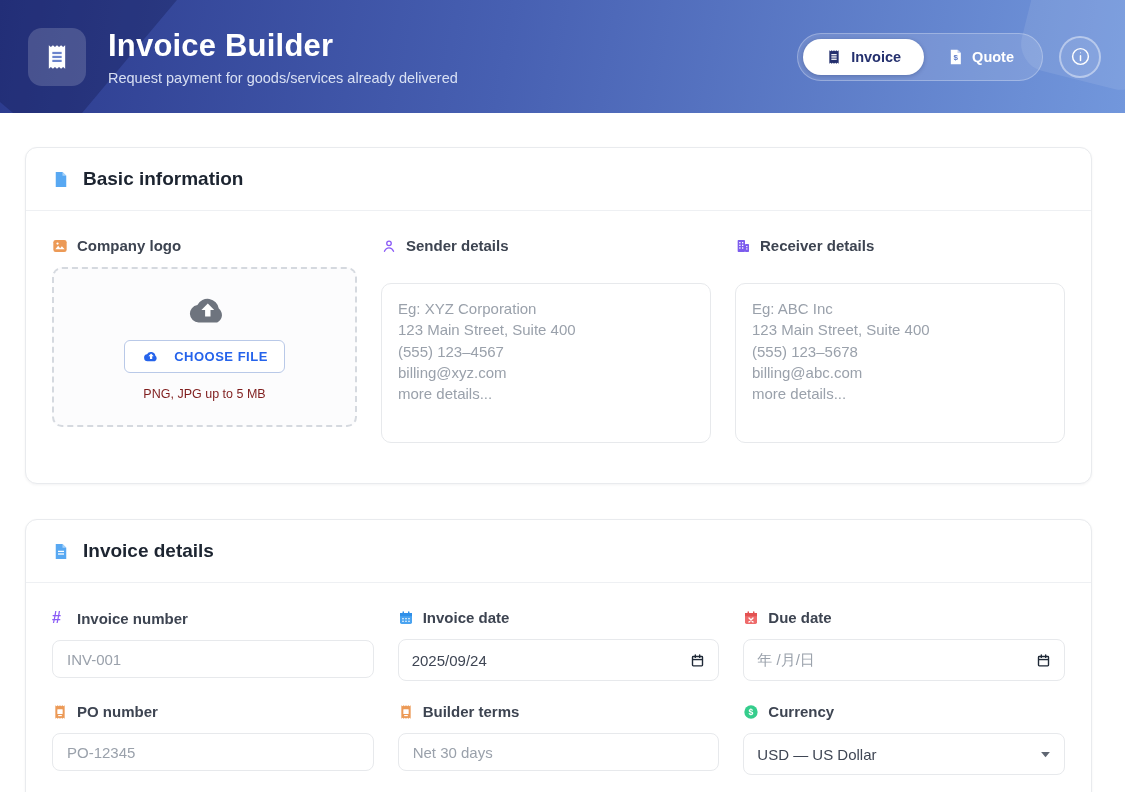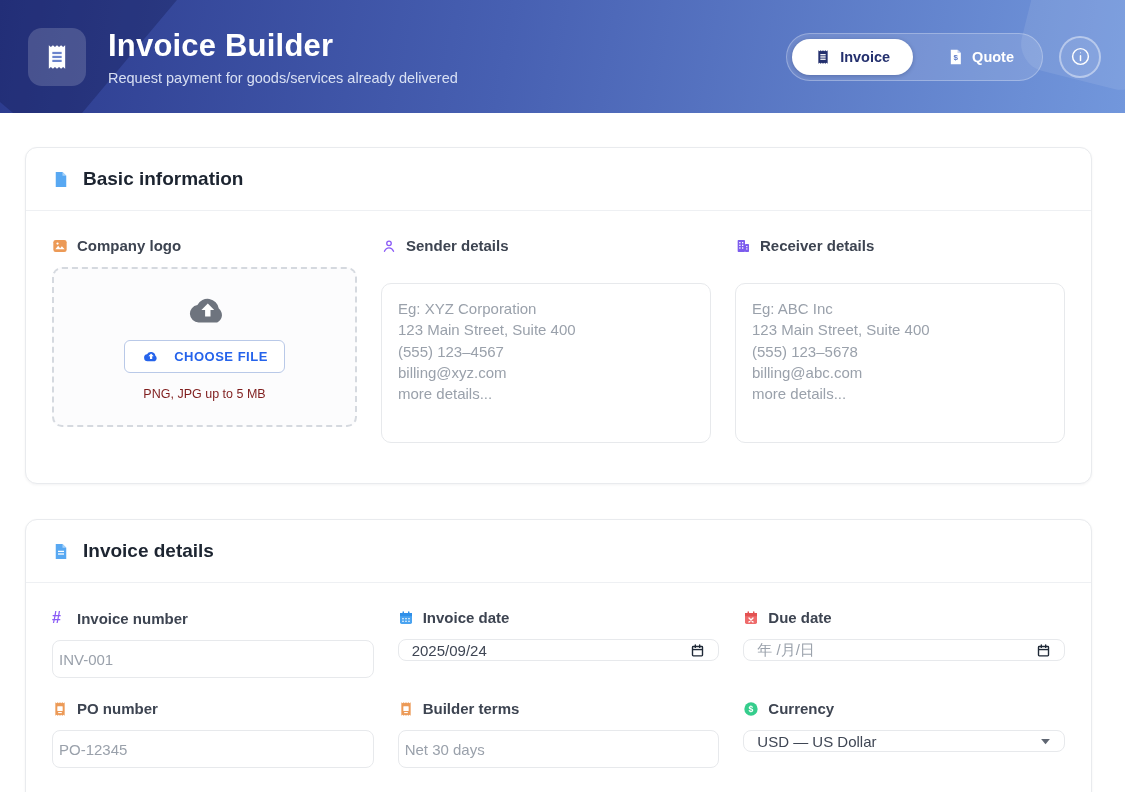--- a/index.html
+++ b/index.html
@@ -25,21 +25,21 @@
     width: 58px; height: 58px; border-radius: 14px;
     background: rgba(255,255,255,0.17);
     display:flex; align-items:center; justify-content:center;
     flex: 0 0 auto;
   }
   .header-text { position:relative; z-index:1; margin-left: 22px; flex: 1 1 auto; }
   .app-title { color:#fff; font-size: 31px; font-weight: 800; letter-spacing: .2px; }
   .app-subtitle { color: rgba(229,236,250,0.92); font-size: 14.5px; margin-top: 6px; }
   .header-right { position:relative; z-index:1; display:flex; align-items:center; }
   .mode-toggle {
-    display:flex; align-items:center; padding: 5px; gap: 12px;
+    display:flex; align-items:center; padding: 5px; gap: 1px;
     background: rgba(255,255,255,0.13);
     border: 1px solid rgba(255,255,255,0.28);
     border-radius: 999px;
   }
   .mode-tab {
     display:flex; align-items:center; gap:9px;
     padding: 10px 23px; border-radius: 999px;
     font-size: 14.5px; font-weight: 700; cursor: pointer;
     border: none; background: transparent; color:#fff;
     font-family: inherit;
@@ -92,26 +92,26 @@
     border: 1px solid #e7e9ec; border-radius: 10px;
     padding: 14px 16px; font-size: 15px; line-height: 1.42;
     color:#374151; font-family: inherit; background:#fff;margin-top:16px;
   }
   .details-textarea::placeholder { color:#9aa1ab; }
   
   .invoice-grid { display:grid; grid-template-columns: repeat(3, 1fr); gap: 22px 24px; }
   .text-input {
     width: 100%; height: 38px;
     border: 1px solid #e7e9ec; border-radius: 8px;
-    padding: 0 6px; font-size: 15px; color:#374151;
+    padding: 0 14px; font-size: 15px; color:#374151;
     font-family: inherit; background:#fff;
   }
   .text-input::placeholder { color:#9aa1ab; }
   .input-shell {
-    width: 100%; height: 22px;
+    width: 100%; height: 42px;
     border: 1px solid #e7e9ec; border-radius: 8px;
     padding: 0 13px; background:#fff; cursor: pointer;
     display:flex; align-items:center; justify-content: space-between;
   }
   .shell-value { font-size: 15px; color:#3f4654; }
   .shell-placeholder { font-size: 15px; color:#9aa1ab; }
   .icon { flex: 0 0 auto; display:inline-flex; }
 </style>
 </head>
 <body>

